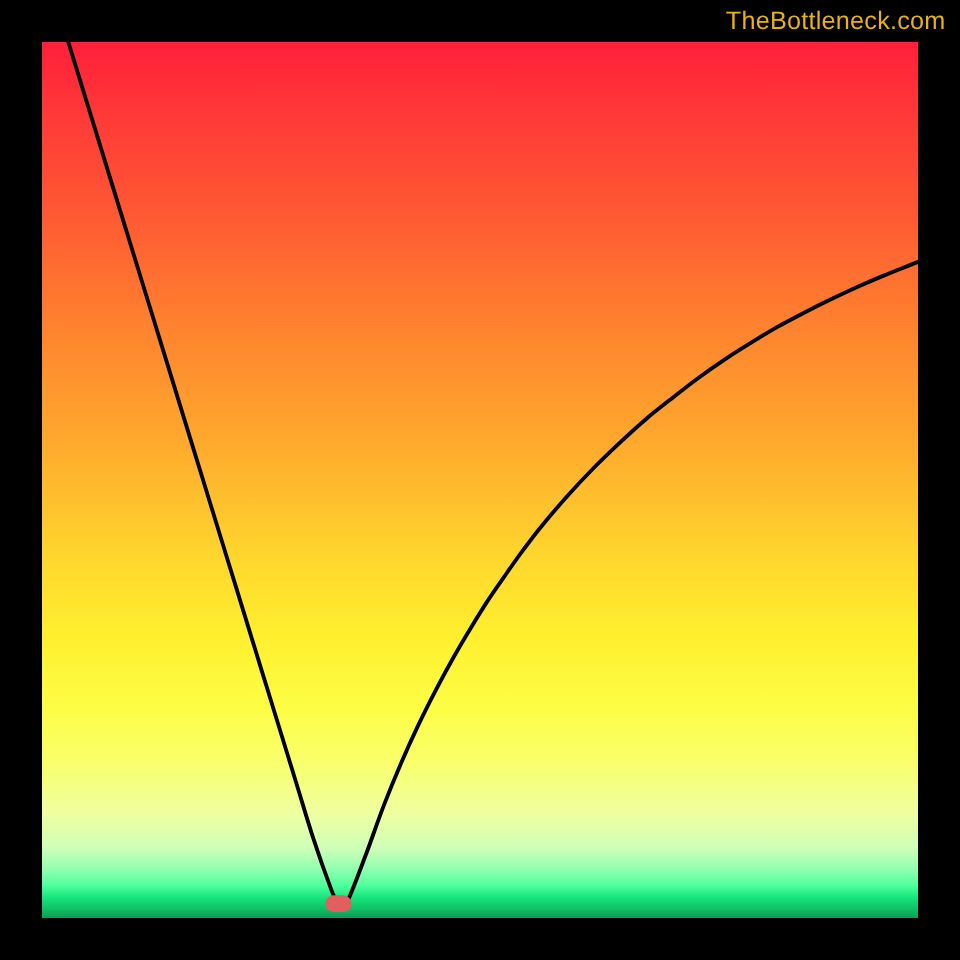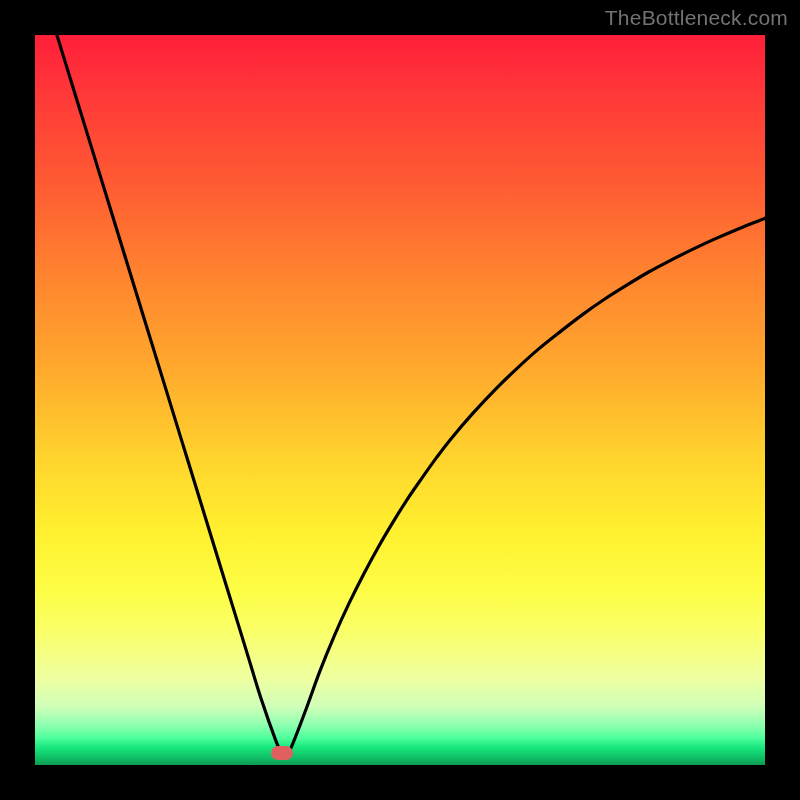--- a/index.html
+++ b/index.html
@@ -48,21 +48,21 @@
     left: 0;
     top: 0;
     width: 730px;
     height: 730px;
     display: block;
   }
   .attribution {
     position: absolute;
     top: 6px;
     right: 12px;
-    color: #737373;
+    color: #eab308;
     font-size: 21px;
     letter-spacing: 0.2px;
     user-select: none;
   }
   .marker {
     position: absolute;
     width: 22px;
     height: 14px;
     border-radius: 7px;
     background: #e06060;

